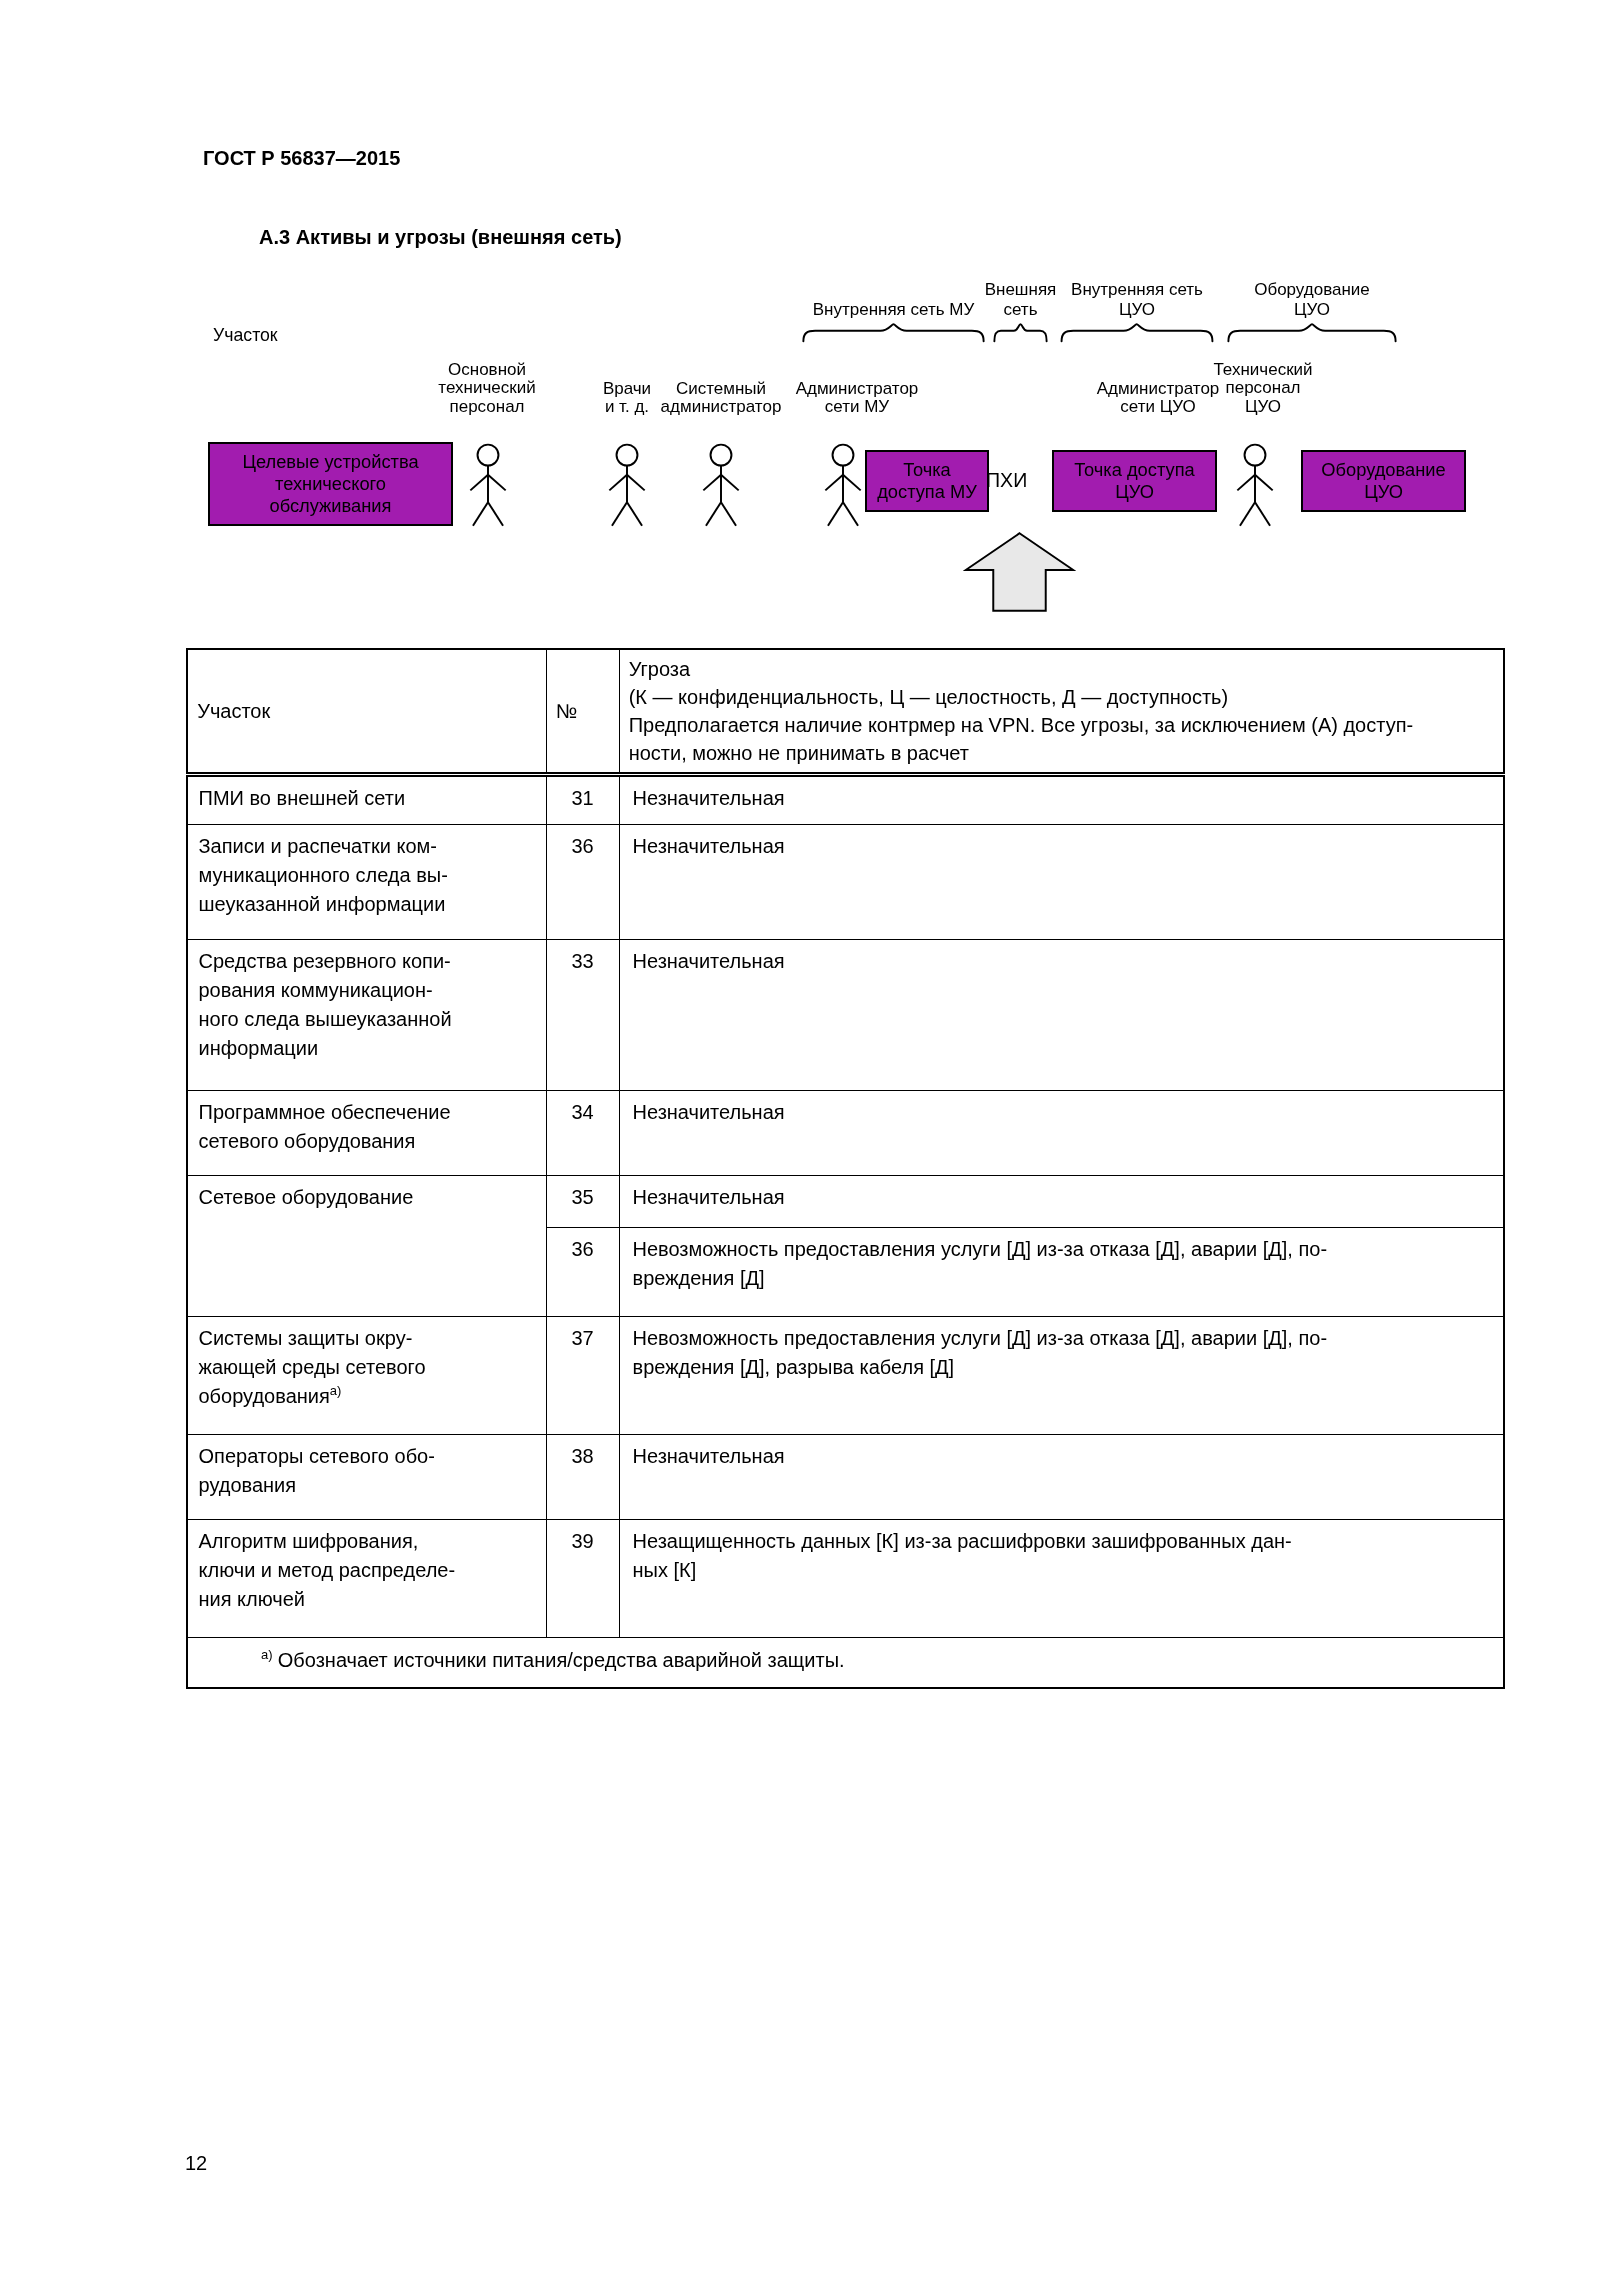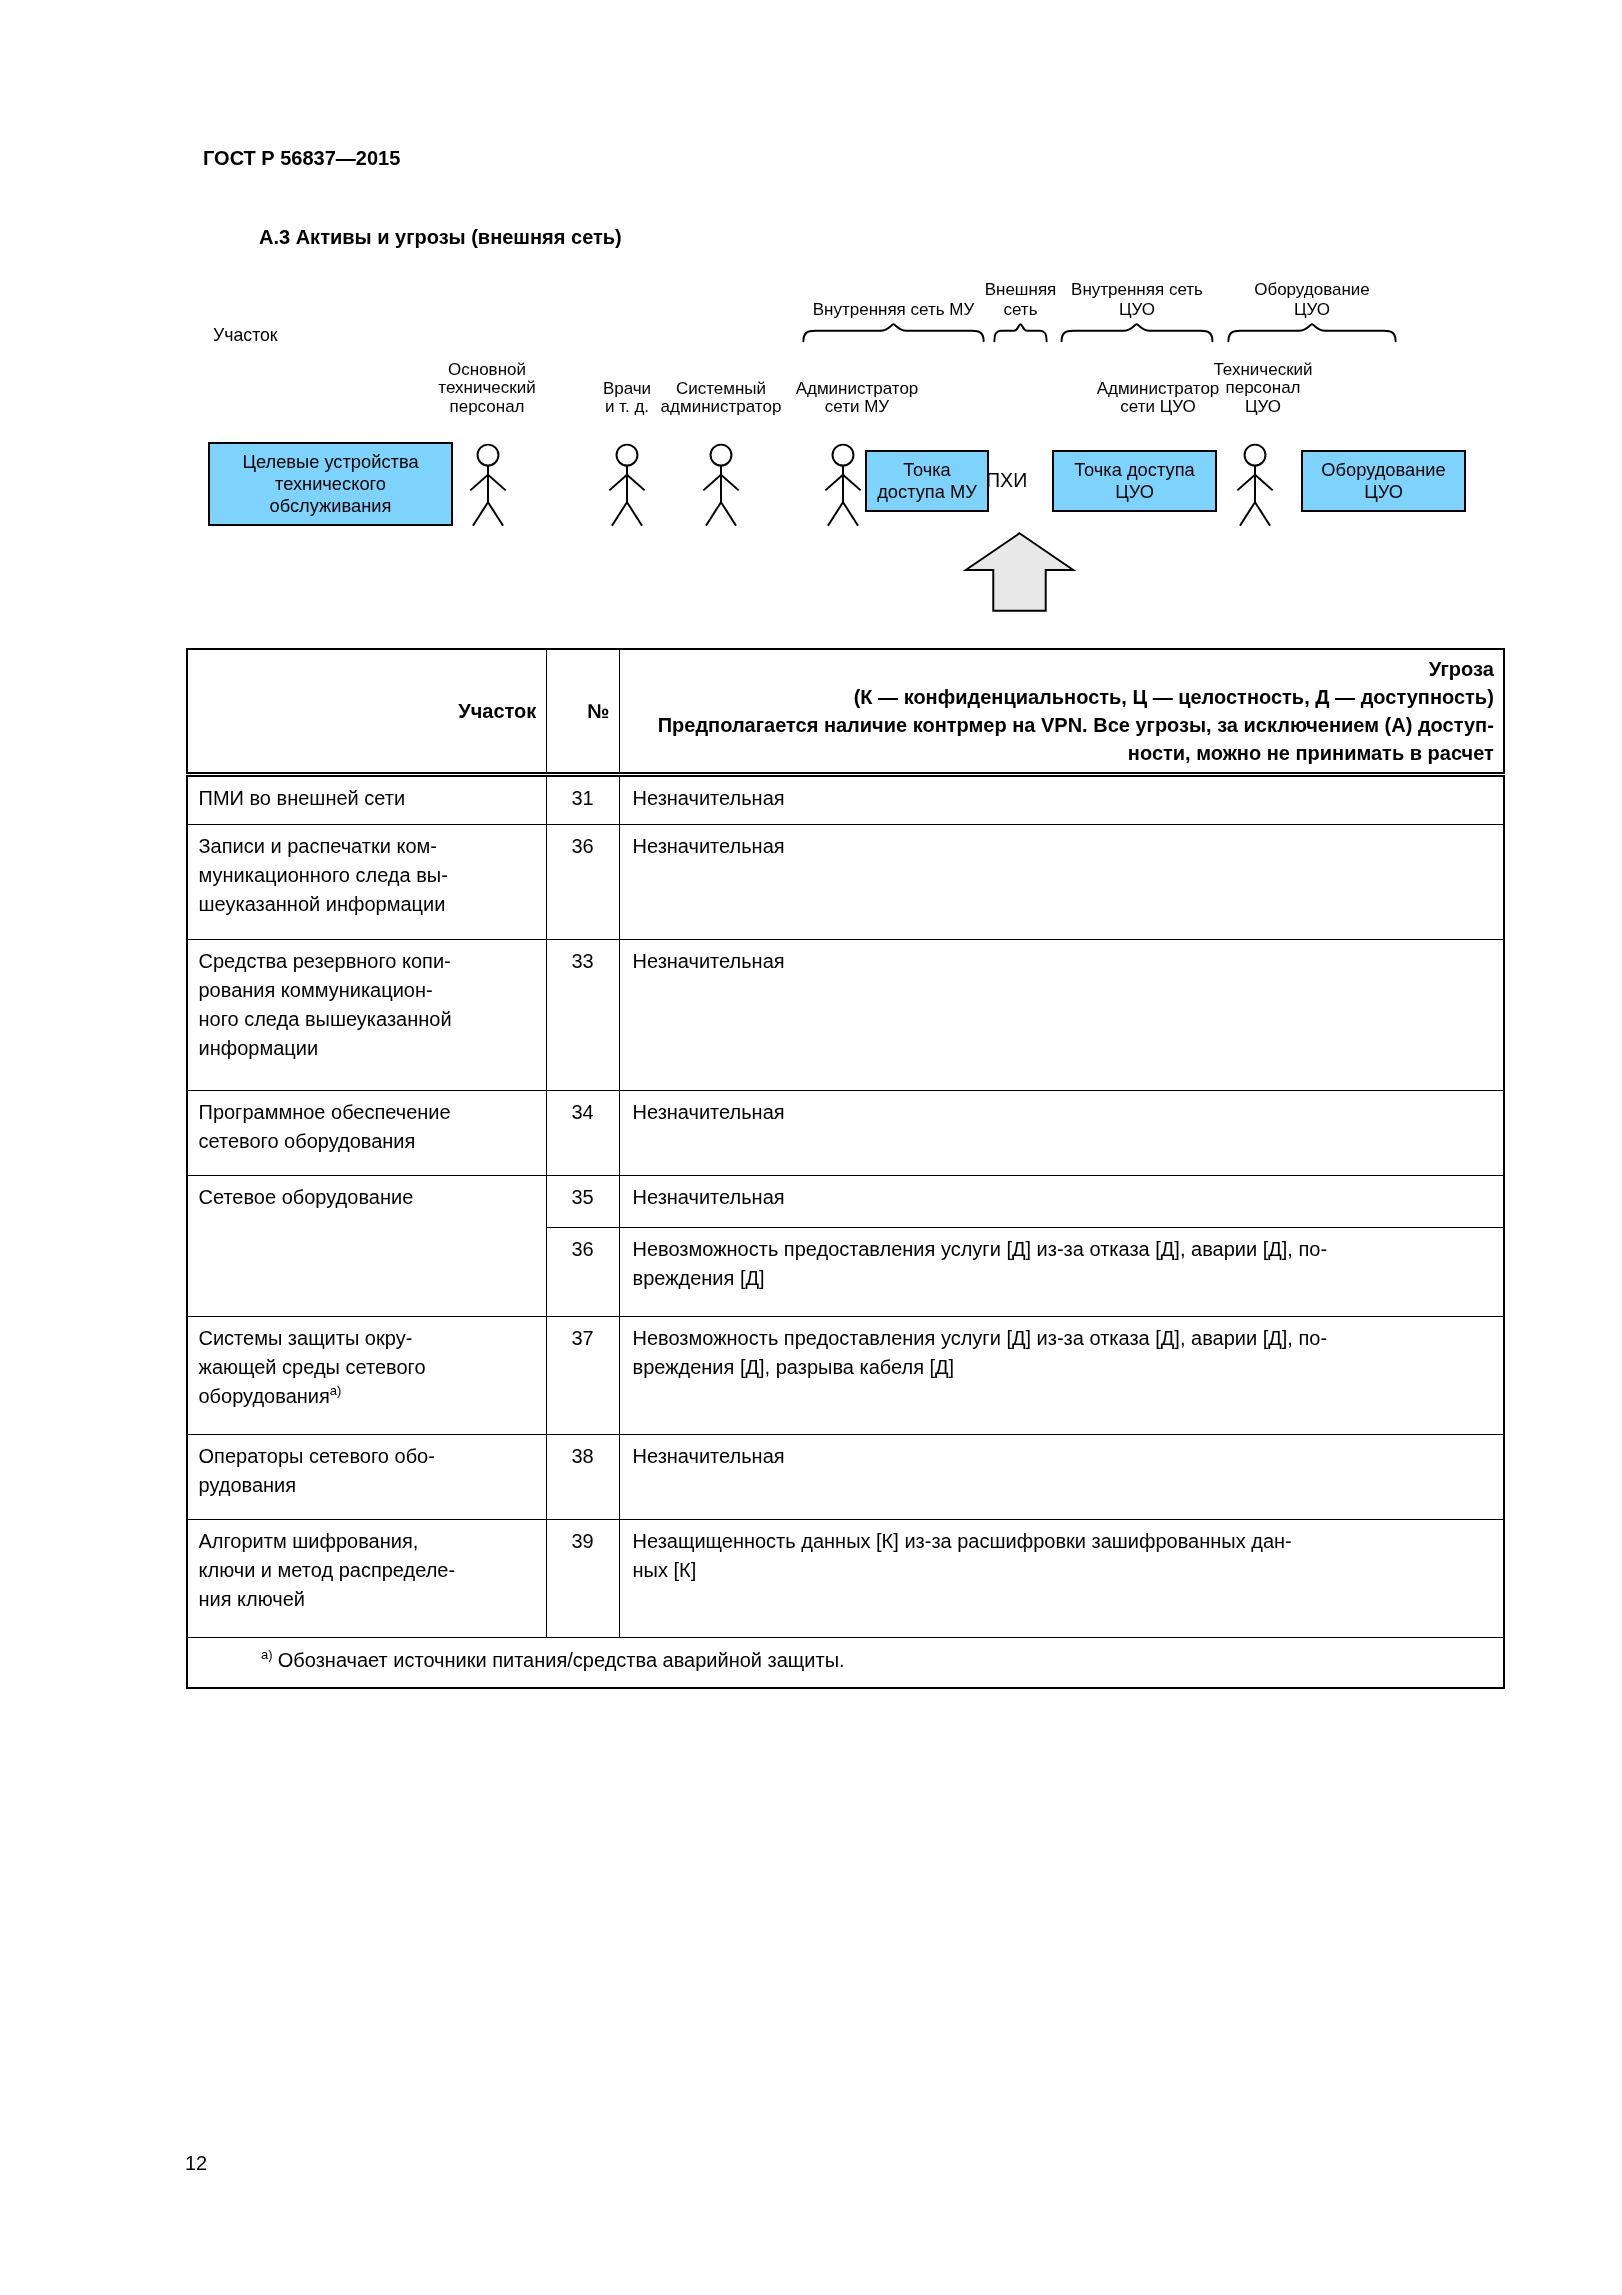--- a/index.html
+++ b/index.html
@@ -21,33 +21,33 @@
     position:absolute;bottom:23.6px;left:50%;transform:translateX(-50%);
     width:max-content;text-align:center;font-size:17px;line-height:19.6px;white-space:pre-line;margin-top:20px;
   }
   .zone .brace{position:absolute;bottom:0;left:0}
   .person-label{
     text-align:center;font-size:17px;line-height:18.3px;
     transform:translateX(-50%);width:max-content;white-space:pre-line;
   }
   .figure{position:absolute}
   .dbox{
-    border:2px solid #000;background:#7dd3fc;display:flex;align-items:center;justify-content:center;
+    border:2px solid #000;background:#a21caf;display:flex;align-items:center;justify-content:center;
     text-align:center;font-size:18.3px;line-height:22px;white-space:pre-line;
   }
   .phi{font-size:19.6px;text-align:left}
 
   #threat-table{
     position:absolute;left:186px;top:648px;width:1317px;
     border-collapse:collapse;table-layout:fixed;font-size:20px;line-height:29px;
     border:2px solid #000;
   }
   #threat-table th,#threat-table td{border:1.3px solid #000;vertical-align:top}
   #threat-table th{
-    vertical-align:middle;text-align:right;font-weight:bold;line-height:28px;
+    vertical-align:middle;text-align:left;font-weight:normal;line-height:28px;
     border-bottom:5.2px double #000;padding:5.2px 9.2px;margin-left:23px;
   }
   td.asset{padding:6.5px 9.2px 6.5px 10.5px}
   td.no{text-align:center;padding:6.5px 1.3px}
   td.threat{padding:6.5px 11.8px 6.5px 13px}
   .footnote-row td{padding:7.9px 13px 7.9px 73px}
   sup{font-size:0.65em;vertical-align:super;line-height:0}
   .fn-text{margin-left:5.2px}
 </style>
 </head>

